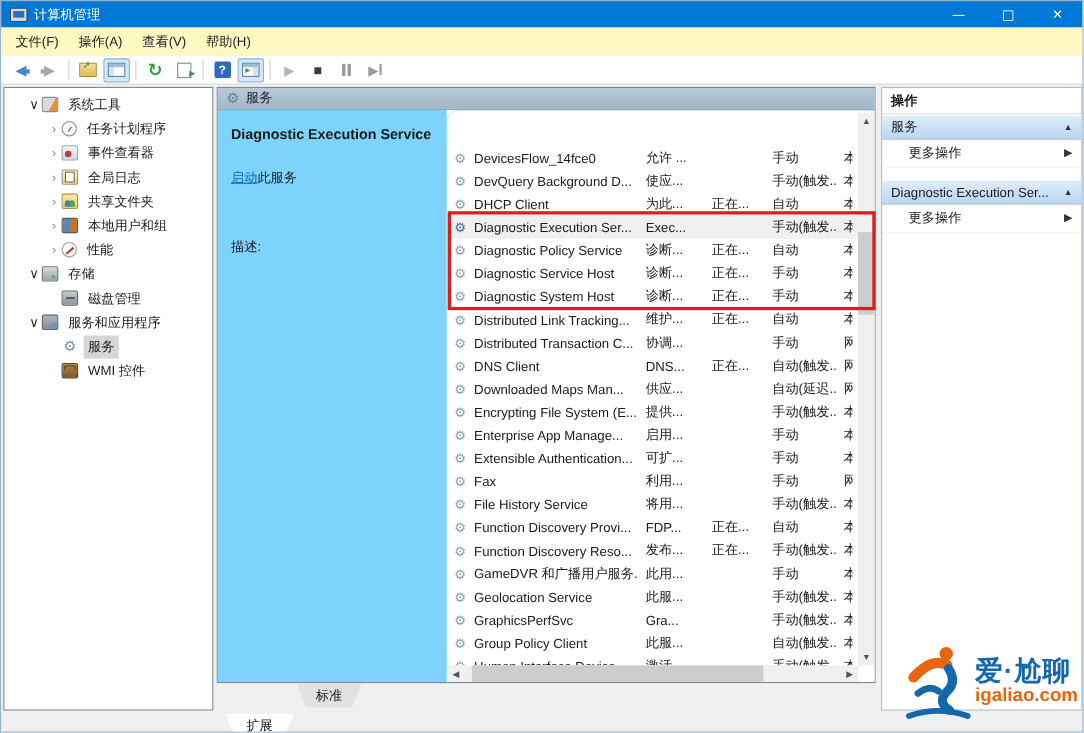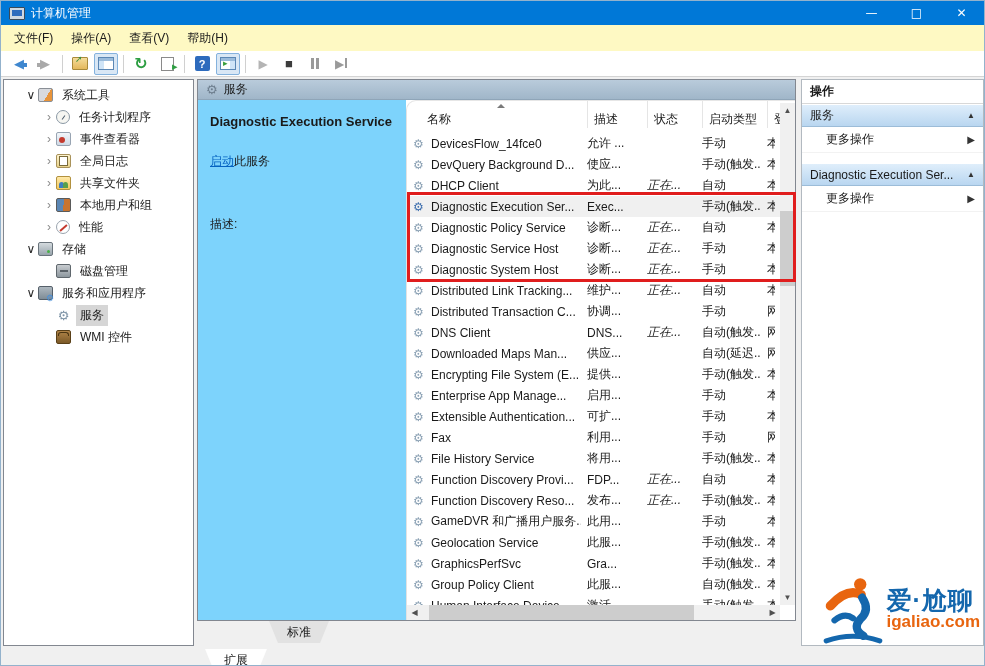--- a/index.html
+++ b/index.html
@@ -101,21 +101,21 @@
   .svc-hcell:first-child { border-left:none; padding-left:20px; }
   .sort-caret { position:absolute; left:50%; top:3px; width:0; height:0; border-left:4px solid transparent; border-right:4px solid transparent; border-bottom:4px solid #7a7a7a; }
   .svc-rows { position:absolute; left:0; right:15px; top:32px; bottom:15px; overflow:hidden; }
   .svc-row { display:flex; align-items:center; height:21px; white-space:nowrap; }
   .svc-row.selected { background:#f0f0f0; }
   .row-gear { width:16px; flex:none; margin-left:6px; font-size:12px; color:#8ba1b4; }
   .svc-row.selected .row-gear { color:#3e6fae; }
   .svc-cell { overflow:hidden; white-space:nowrap; flex:none; padding-left:6px; }
   .c-name { width:152px; padding-left:2px; }
   .c-desc { width:60px; }
-  .c-status { width:55px;font-style:italic; }
+  .c-status { width:55px; }
   .c-startup { width:65px; }
   .c-logon { width:14px; }
   
   .vscroll { position:absolute; right:0; top:2px; bottom:15px; width:15px; background:#f0f0f0; }
   .vscroll .arr { position:absolute; left:0; width:15px; height:15px; display:flex; align-items:center; justify-content:center; color:#505050; font-size:8px; }
   .vscroll .arr.up { top:0; } .vscroll .arr.down { bottom:0; }
   .vscroll .thumb { position:absolute; left:0; top:108px; width:15px; height:75px; background:#cdcdcd; }
   .hscroll { position:absolute; left:0; right:15px; bottom:0; height:15px; background:#f0f0f0; }
   .hscroll .arr { position:absolute; top:0; width:15px; height:15px; display:flex; align-items:center; justify-content:center; color:#505050; font-size:8px; }
   .hscroll .arr.left { left:0; } .hscroll .arr.right { right:0; }
@@ -138,21 +138,21 @@
   .tab { position:absolute; top:0; height:22px; padding:3px 14px 0; text-align:center;
     clip-path:polygon(0 0,100% 0,calc(100% - 9px) 100%,9px 100%); background:#e2e2e2; color:#1a1a1a;
     filter:drop-shadow(0 1px 0 #8a8a8a); }
   .tab.active { background:#fff; }
   .tab1 { left:8px; width:62px;margin-top:28px; }
   .tab2 { left:72px; width:60px; }
   
   .red-box { position:absolute; left:406px; top:191px; width:389px; height:90px;
     border:3px solid #e01d1d; z-index:60; pointer-events:none; }
   
-  .watermark { position:absolute; right:4px; bottom:20px; z-index:100; display:flex; align-items:center; }
+  .watermark { position:absolute; right:4px; bottom:10px; z-index:100; display:flex; align-items:center; }
   .wm-text { display:flex; flex-direction:column; line-height:1.05; }
   .wm-title { color:#1467ad; font-weight:bold; font-size:25px; letter-spacing:1px; }
   .wm-domain { color:#e8650f; font-weight:bold; font-size:17px; }
 </style>
 </head>
 <body>
 
 <div class="titlebar">
   <span class="app-icon"></span>
   <span class="title">计算机管理</span>
@@ -283,27 +283,20 @@
   </div>
   <div class="middle-body">
     <div class="details-pane">
       <div class="svc-title">Diagnostic Execution Service</div>
       <div class="start-line">
         <span class="start-link">启动</span><span>此服务</span>
       </div>
       <div class="desc-label">描述:</div>
     </div>
     <div class="list-pane">
-      <div class="svc-header">
-          <div class="svc-hcell" style="width: 180px;">名称<span class="sort-caret"></span></div>
-          <div class="svc-hcell" style="width: 60px;">描述</div>
-          <div class="svc-hcell" style="width: 55px;">状态</div>
-          <div class="svc-hcell" style="width: 65px;">启动类型</div>
-          <div class="svc-hcell" style="width: 15px;">登</div>
-        </div>
       <div class="svc-rows">
           <div class="svc-row">
             <span class="row-gear">⚙</span>
             <span class="svc-cell c-name">DevicesFlow_14fce0</span>
             <span class="svc-cell c-desc">允许 ...</span>
             <span class="svc-cell c-status"></span>
             <span class="svc-cell c-startup">手动</span>
             <span class="svc-cell c-logon">本</span>
           </div>
           <div class="svc-row">

